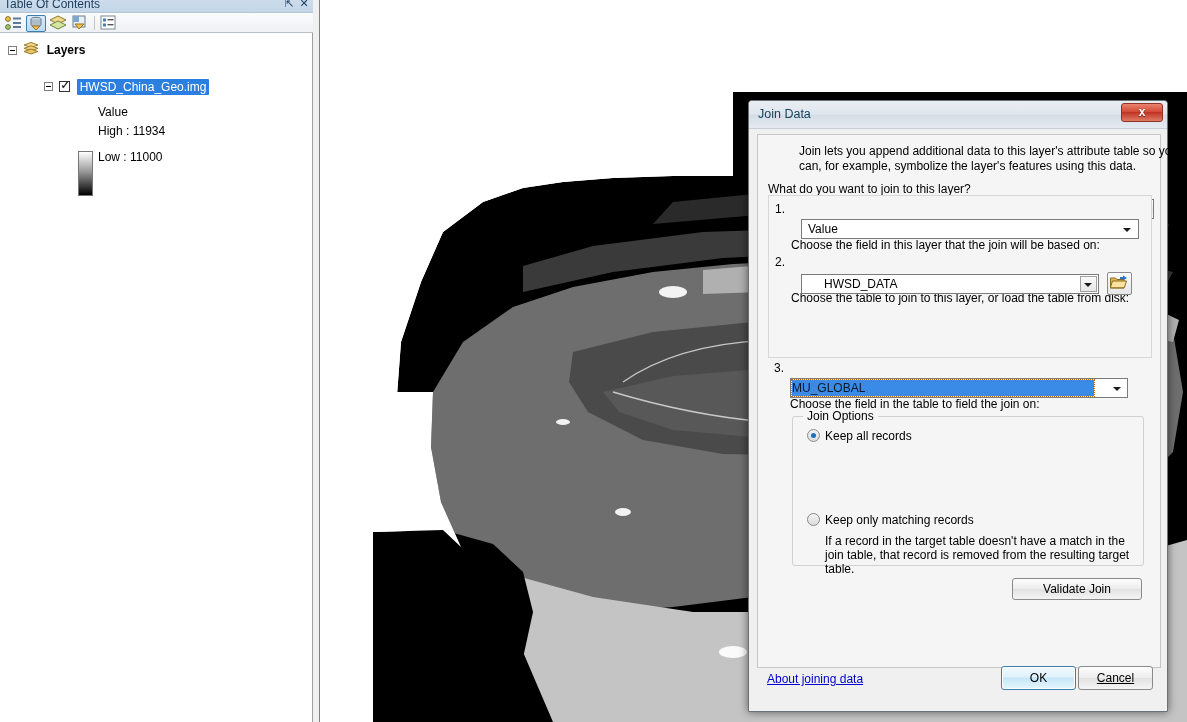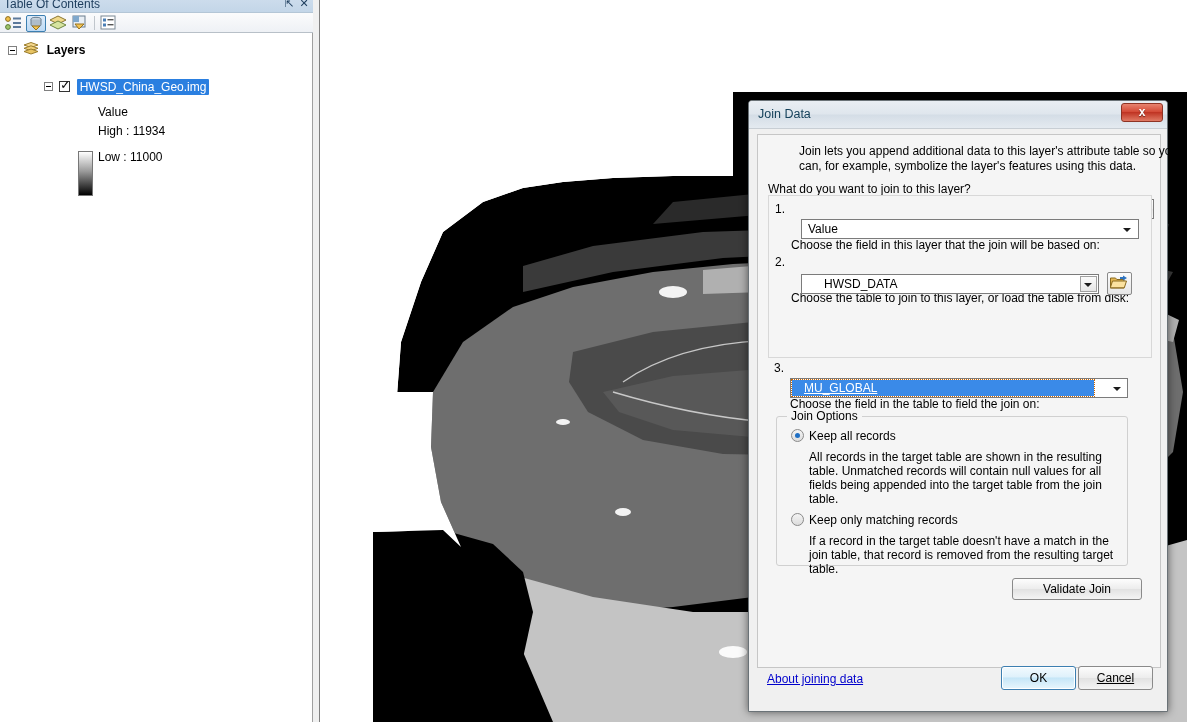--- a/index.html
+++ b/index.html
@@ -196,27 +196,27 @@
     content: "✓"; position: absolute; left: 0px; top: -4px;
     font-size: 12px; line-height: 14px; color: #21609b;
   }
 
   #combo-field2 {
     position: absolute; left: 32px; top: 243px; width: 338px; height: 20px;
     background: #fff; border: 1px solid #7b7b7b; cursor: pointer;
   }
   #combo-field2 .hl {
     position: absolute; left: 1px; top: 1px; width: 302px; height: 16px;
-    background: #3a8ae8; color: #ffffff; font-size: 12px;
-    padding-left: 12px; line-height: 16px;
-    outline: 1px dotted #cc6600; white-space: nowrap; text-decoration: underline;
+    background: #3a8ae8; color: #0f172a; font-size: 12px;
+    padding-left: 0; line-height: 16px;
+    outline: 1px dotted #cc6600; white-space: nowrap;
   }
 
   #joinopts {
-    position: absolute; left: 18px; top: 281px; width: 352px; height: 150px;
+    position: absolute; left: 34px; top: 281px; width: 352px; height: 150px;
     border: 1px solid #d0d0d0; border-radius: 3px; background: #f5f5f5;
   }
   #joinopts-legend {
     position: absolute; left: 10px; top: -8px; background: #f5f5f5;
     padding: 0 4px; font-size: 12px;
   }
   .radio {
     display: inline-block; width: 13px; height: 13px; border-radius: 50%;
     border: 1px solid #8a8a8a;
     background: linear-gradient(to bottom,#f4f4f4,#dcdcdc);
@@ -467,21 +467,20 @@
         <span class="btnbox" style="right:1px; top:1px; width:17px; height:16px;"></span>
         <span class="arrow" style="position:absolute; right:6px; top:8px; width:0; height:0; border-left:4px solid transparent; border-right:4px solid transparent; border-top:4px solid #1a1a1a;"></span>
       </div>
 
       <div id="joinopts">
         <span id="joinopts-legend">Join Options</span>
 
         <div style="position:absolute; left:14px; top:12px;">
           <span class="radio on"></span><span class="optlabel" style="position:relative;">Keep all records</span>
         </div>
-        <div class="optdesc" style="left:32px; top:33px; width:312px;">All records in the target table are shown in the resulting table. Unmatched records will contain null values for all fields being appended into the target table from the join table.</div>
 
         <div style="position:absolute; left:14px; top:96px;">
           <span class="radio"></span><span class="optlabel" style="position:relative;">Keep only matching records</span>
         </div>
         <div class="optdesc" style="left:32px; top:117px; width:312px;">If a record in the target table doesn't have a match in the join table, that record is removed from the resulting target table.</div>
       </div>
 
       <div id="validate-btn">Validate Join</div>
     </div>
 

